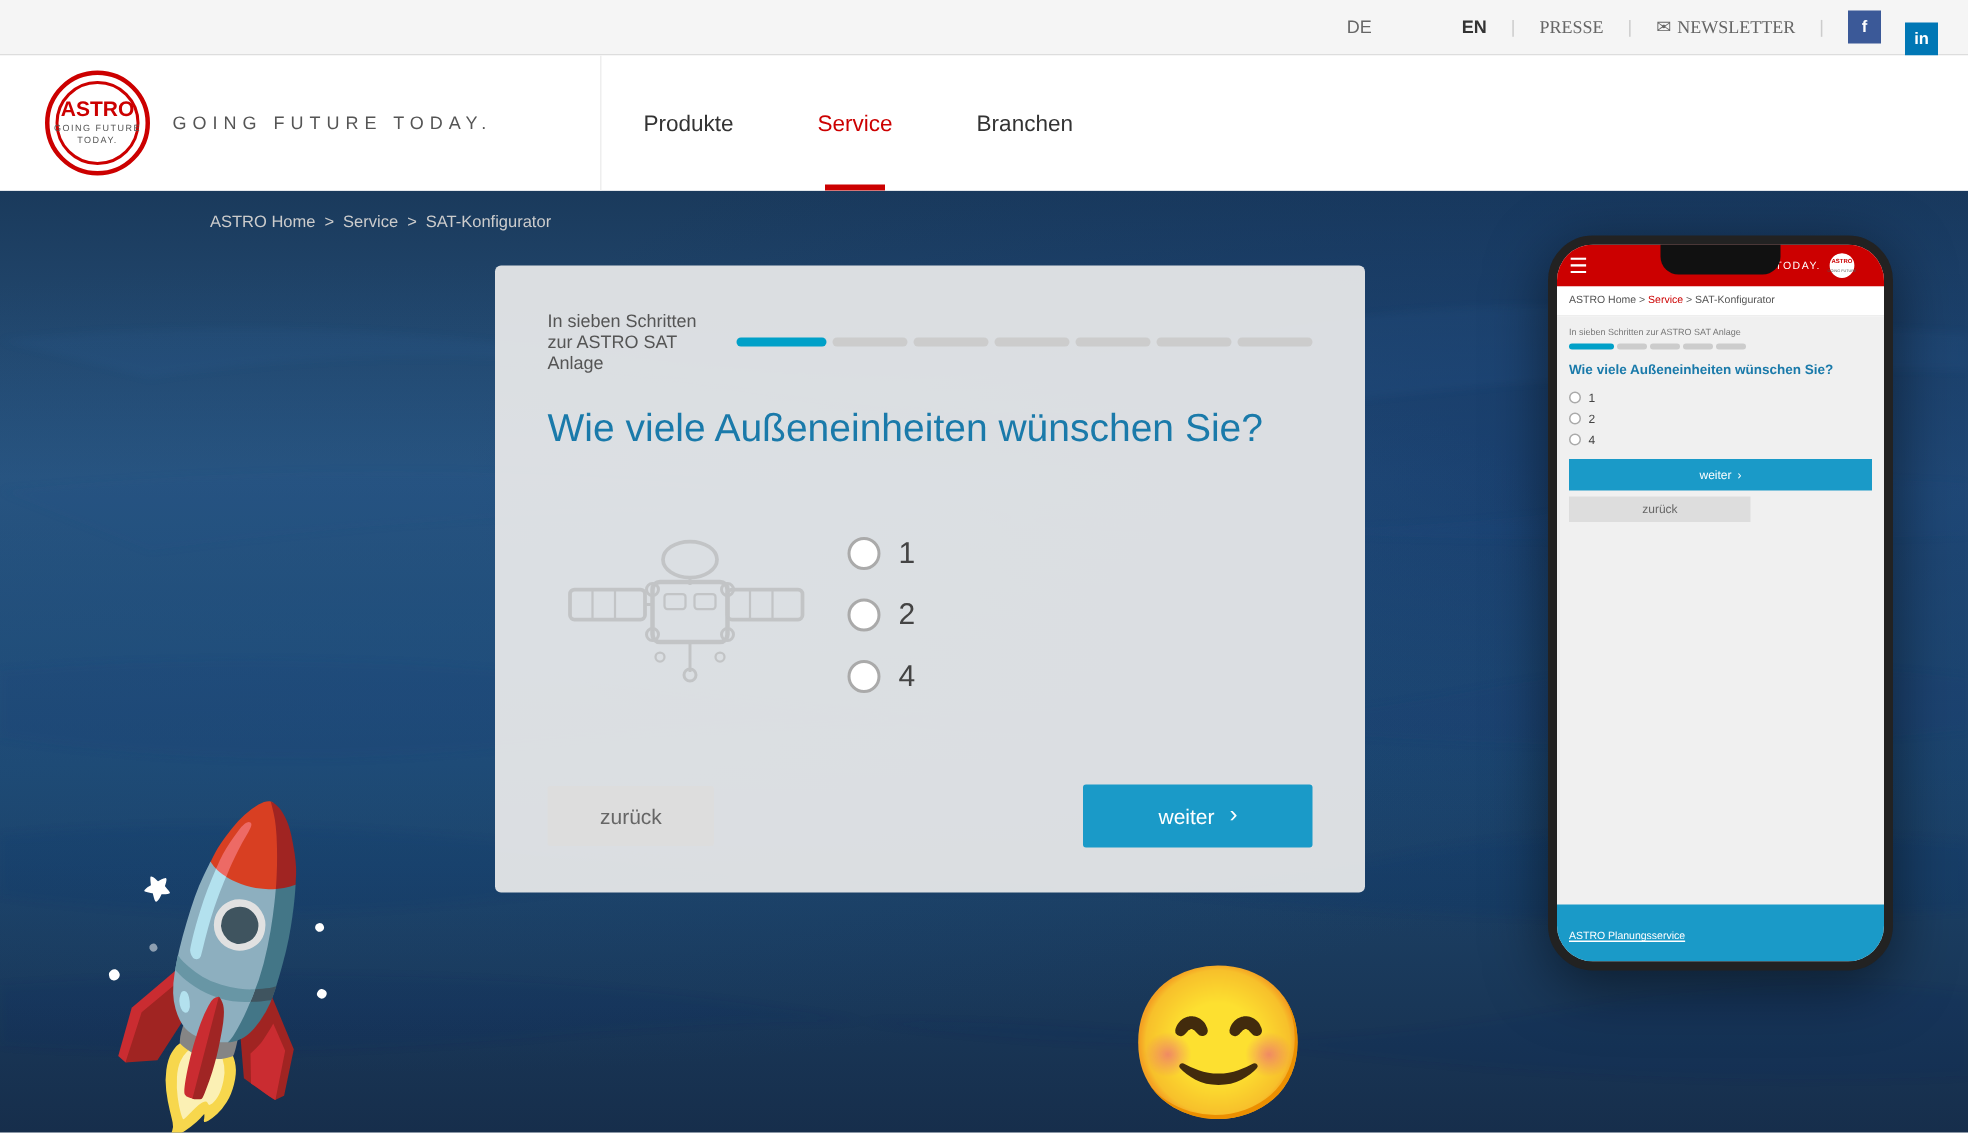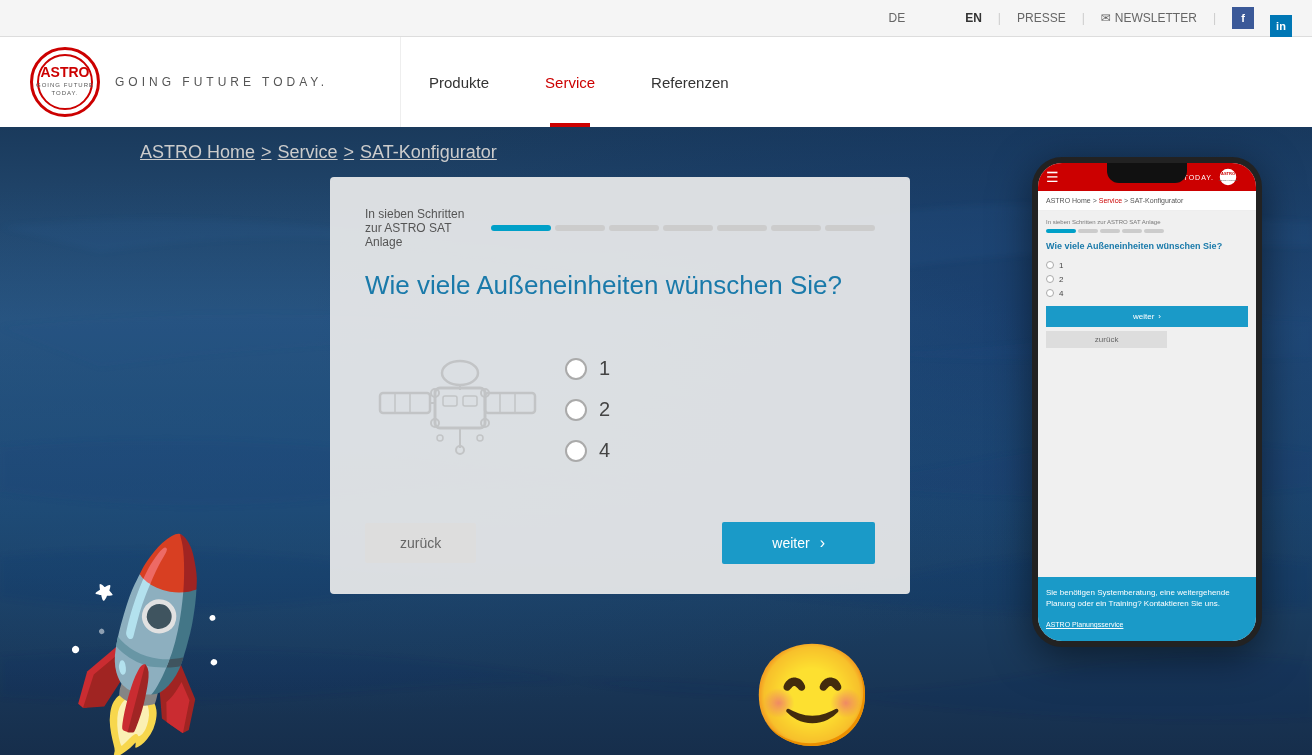--- a/index.html
+++ b/index.html
@@ -14,21 +14,21 @@
       justify-content: flex-end;
       padding: 18px 20px;
       gap: 16px;
       border-bottom: 1px solid #ddd;
       position: relative;
       z-index: 10;
     }
     .lang-item { font-size: 12px; color: #666; cursor: pointer; }
     .lang-item.active { color: #333; font-weight: bold; margin-left: 28px; }
     .top-bar-divider { color: #ccc; font-size: 12px; }
-    .top-bar-link { font-size: 12px; color: #666; text-decoration: none; display: flex; align-items: center; gap: 4px; }
+    .top-bar-link { font-size: 12px; color: #666; text-decoration: none; display: flex; align-items: center; gap: 4px; font-family: Liberation Serif, serif; }
     .social-icon { width: 22px; height: 22px; background: #3b5998; display: flex; align-items: center; justify-content: center; color: white; font-size: 11px; font-weight: bold; text-decoration: none; }
     .social-icon.linkedin { background: #0077b5; margin-top: 16px; }
 
     
     .header {
       background: white;
       height: 90px;
       display: flex;
       align-items: center;
       position: relative;
@@ -117,24 +117,23 @@
     }
 
     
     .breadcrumb {
       position: absolute;
       top: 15px;
       left: 140px;
       display: flex;
       align-items: flex-start;
       gap: 6px;
-      font-size: 18px;
+      font-size: 11px;
       color: #ccc;
       z-index: 5;
-      text-decoration: underline;
     }
     .breadcrumb a { color: #ccc; text-decoration: none; }
 
     
     .configurator-card {
       position: absolute;
       top: 50px;
       left: 330px;
       width: 580px;
       background: rgba(235, 235, 235, 0.92);
@@ -400,21 +399,21 @@
         <text x="29" y="42" text-anchor="middle" font-size="6" fill="#555" font-family="Arial" letter-spacing="1">TODAY.</text>
       </svg>
     </div>
     <div>
       <div class="logo-tagline">GOING FUTURE TODAY.</div>
     </div>
   </div>
   <nav class="nav-area">
     <a class="nav-item">Produkte</a>
     <a class="nav-item active">Service</a>
-    <a class="nav-item">Referenzen</a>
+    <a class="nav-item">Branchen</a>
   </nav>
 </div>
 
 <div class="main">
 
   <div class="bg-ocean">
     <svg width="1312" height="637" viewBox="0 0 1312 637" style="position:absolute;top:0;left:0;opacity:0.4;">
       <defs>
         <filter id="blur1">
             <feGaussianBlur stdDeviation="3"></feGaussianBlur>
@@ -552,21 +551,20 @@
           <div class="phone-radio"></div>
           <span class="phone-option-label">4</span>
         </div>
         <button class="phone-btn-weiter">
           <span>weiter</span>
           <span>›</span>
         </button>
         <button class="phone-btn-zuruck">zurück</button>
       </div>
       <div class="phone-bottom-blue">
-        <div class="phone-bottom-text">Sie benötigen Systemberatung, eine weitergehende Planung oder ein Training? Kontaktieren Sie uns.</div>
         <a class="phone-bottom-link">ASTRO Planungsservice</a>
       </div>
     </div>
   </div>
 
   <div class="rocket-emoji">🚀</div>
 
   <div class="smiley-emoji">😊</div>
 
 </div>

